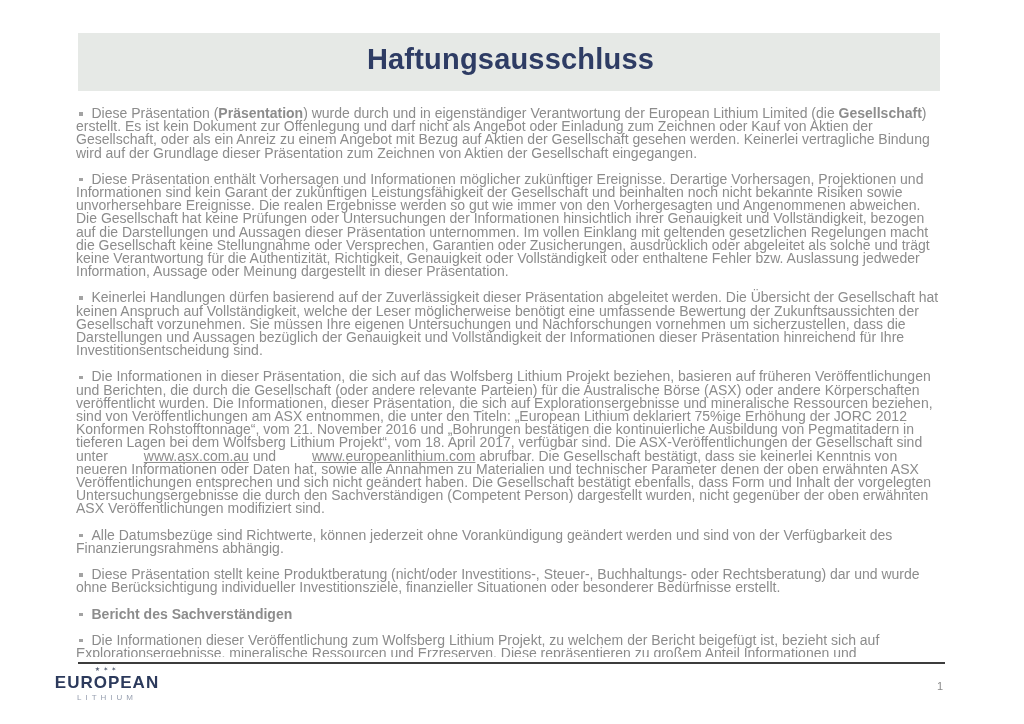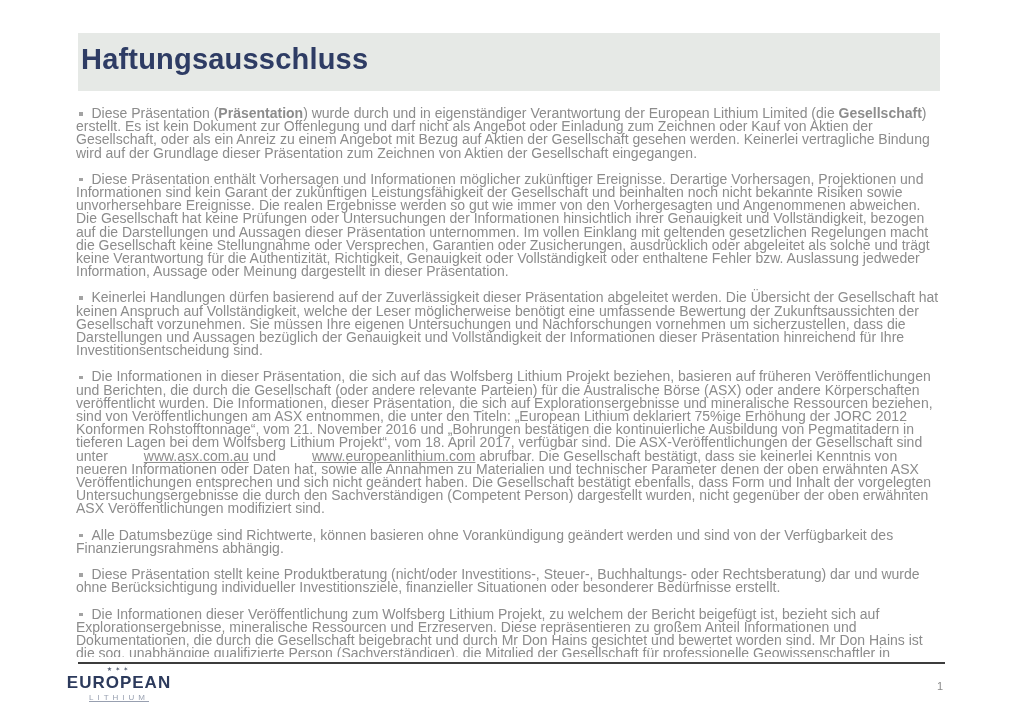--- a/index.html
+++ b/index.html
@@ -26,20 +26,21 @@
     width: 862px; height: 58px;
     background: var(--band);
   }
   .band h1 {
     margin: 0;
     padding: 10px 0 0 3px;
     font-size: 29px;
     font-weight: bold;
     color: var(--navy);
     letter-spacing: 0.2px;
+    text-align: center;
   }
 
   .content {
     position: absolute;
     left: 76px; top: 107px;
     width: 867px;
     height: 550px;
     overflow: hidden;
     color: var(--body);
     font-size: 14px;
@@ -62,21 +63,21 @@
   }
 
   .footer-rule {
     position: absolute;
     left: 78px; top: 662px;
     width: 867px; height: 2px;
     background: var(--rule);
   }
   .logo {
     position: absolute;
-    left: 64px; top: 666px;
+    left: 52px; top: 666px;
     width: 110px;
     text-align: center;
     color: var(--logo-navy);
     line-height: 1;
   }
   .logo .stars {
     font-size: 6px;
     letter-spacing: 3px;
     color: #5a6478;
     margin-bottom: 2px;
@@ -85,21 +86,20 @@
     font-size: 17px;
     font-weight: bold;
     letter-spacing: 1px;
     color: var(--logo-navy);
   }
   .logo .secondary {
     margin-top: 3px;
     font-size: 8px;
     letter-spacing: 4px;
     color: var(--logo-sub);
-    text-decoration: underline;
   }
   .pagenum {
     position: absolute;
     left: 930px; top: 680px;
     width: 20px;
     text-align: center;
     font-size: 11px;
     color: #8a8a8a;
   }
 </style>
@@ -110,22 +110,23 @@
 
   <div class="band">
     <h1>Haftungsausschluss</h1>
   </div>
 
   <div class="content">
       <p class="bullet"><span class="marker"></span><span>Diese Präsentation (</span><span class="bold">Präsentation</span><span>) wurde durch und in eigenständiger Verantwortung der European Lithium Limited (die </span><span class="bold">Gesellschaft</span><span>) erstellt. Es ist kein Dokument zur Offenlegung und darf nicht als Angebot oder Einladung zum Zeichnen oder Kauf von Aktien der Gesellschaft, oder als ein Anreiz zu einem Angebot mit Bezug auf Aktien der Gesellschaft gesehen werden. Keinerlei vertragliche Bindung wird auf der Grundlage dieser Präsentation zum Zeichnen von Aktien der Gesellschaft eingegangen.</span></p>
       <p class="bullet"><span class="marker"></span><span>Diese Präsentation enthält Vorhersagen und Informationen möglicher zukünftiger Ereignisse. Derartige Vorhersagen, Projektionen und Informationen sind kein Garant der zukünftigen Leistungsfähigkeit der Gesellschaft und beinhalten noch nicht bekannte Risiken sowie unvorhersehbare Ereignisse. Die realen Ergebnisse werden so gut wie immer von den Vorhergesagten und Angenommenen abweichen. Die Gesellschaft hat keine Prüfungen oder Untersuchungen der Informationen hinsichtlich ihrer Genauigkeit und Vollständigkeit, bezogen auf die Darstellungen und Aussagen dieser Präsentation unternommen. Im vollen Einklang mit geltenden gesetzlichen Regelungen macht die Gesellschaft keine Stellungnahme oder Versprechen, Garantien oder Zusicherungen, ausdrücklich oder abgeleitet als solche und trägt keine Verantwortung für die Authentizität, Richtigkeit, Genauigkeit oder Vollständigkeit oder enthaltene Fehler bzw. Auslassung jedweder Information, Aussage oder Meinung dargestellt in dieser Präsentation.</span></p>
       <p class="bullet"><span class="marker"></span><span>Keinerlei Handlungen dürfen basierend auf der Zuverlässigkeit dieser Präsentation abgeleitet werden. Die Übersicht der Gesellschaft hat keinen Anspruch auf Vollständigkeit, welche der Leser möglicherweise benötigt eine umfassende Bewertung der Zukunftsaussichten der Gesellschaft vorzunehmen. Sie müssen Ihre eigenen Untersuchungen und Nachforschungen vornehmen um sicherzustellen, dass die Darstellungen und Aussagen bezüglich der Genauigkeit und Vollständigkeit der Informationen dieser Präsentation hinreichend für Ihre Investitionsentscheidung sind.</span></p>
       <p class="bullet"><span class="marker"></span><span>Die Informationen in dieser Präsentation, die sich auf das Wolfsberg Lithium Projekt beziehen, basieren auf früheren Veröffentlichungen und Berichten, die durch die Gesellschaft (oder andere relevante Parteien) für die Australische Börse (ASX)  oder andere Körperschaften veröffentlicht wurden. Die Informationen, dieser Präsentation, die sich auf Explorationsergebnisse und mineralische Ressourcen beziehen, sind  von Veröffentlichungen am ASX entnommen, die unter den Titeln: „European Lithium deklariert 75%ige Erhöhung der JORC 2012 Konformen Rohstofftonnage“, vom 21. November 2016 und „Bohrungen bestätigen die kontinuierliche Ausbildung von Pegmatitadern in tieferen Lagen bei dem Wolfsberg Lithium Projekt“, vom 18. April 2017, verfügbar sind. Die ASX-Veröffentlichungen der Gesellschaft sind unter </span><a class="link" href="#">www.asx.com.au</a><span> und </span><a class="link" href="#">www.europeanlithium.com</a><span> abrufbar. Die Gesellschaft bestätigt, dass sie keinerlei Kenntnis von neueren Informationen oder Daten hat, sowie alle Annahmen zu Materialien und technischer Parameter denen der oben erwähnten ASX Veröffentlichungen entsprechen und sich nicht geändert haben. Die Gesellschaft bestätigt ebenfalls, dass Form und Inhalt der vorgelegten Untersuchungsergebnisse die durch den Sachverständigen (Competent Person) dargestellt wurden, nicht gegenüber der oben erwähnten ASX Veröffentlichungen modifiziert sind.</span></p>
-      <p class="bullet"><span class="marker"></span><span>Alle Datumsbezüge sind Richtwerte, können basieren ohne Vorankündigung geändert werden und sind von der Verfügbarkeit des Finanzierungsrahmens abhängig.</span></p>
+      <p class="bullet"><span class="marker"></span><span>Alle Datumsbezüge sind Richtwerte, können jederzeit ohne Vorankündigung geändert werden und sind von der Verfügbarkeit des Finanzierungsrahmens abhängig.</span></p>
       <p class="bullet"><span class="marker"></span><span>Diese Präsentation stellt keine Produktberatung (nicht/oder Investitions-, Steuer-, Buchhaltungs- oder Rechtsberatung) dar und wurde ohne Berücksichtigung individueller Investitionsziele, finanzieller Situationen oder besonderer Bedürfnisse erstellt.</span></p>
+      <p class="bullet"><span class="marker"></span><span class="bold">Bericht des Sachverständigen</span></p>
       <p class="bullet"><span class="marker"></span><span>Die Informationen dieser Veröffentlichung zum Wolfsberg Lithium Projekt, zu welchem der Bericht beigefügt ist, bezieht sich auf Explorationsergebnisse, mineralische Ressourcen und Erzreserven. Diese repräsentieren zu großem Anteil Informationen und Dokumentationen, die durch die Gesellschaft beigebracht und durch Mr Don Hains gesichtet und bewertet worden sind.  Mr Don Hains ist die sog. unabhängige qualifizierte Person (Sachverständiger), die Mitglied der Gesellschaft für professionelle Geowissenschaftler in Ontarrio ist und mehr als 30 Jahre Erfahrung im Bergbau und der  Explorationsindustrie hat. Mr. Hains hat hinreichende Erfahrung um als Sachverständiger bestellt zu werden, wie es in der Ausgabe von 2012 dem „Australischen Codec zum Berichten von Mineralischen Ressourcen und Erzreserven“ festgelegt ist. Mr Hains stimmt dem vorliegen Report in Art, Form und Inhalt, so wie erschienen, zu. Die Gesellschaft berichtet historische Explorationsergebnisse  unter dem JORC 2012.</span></p>
     </div>
 
   <div class="footer-rule"></div>
 
   <div class="logo">
     <div class="stars">★✶✶</div>
     <div class="primary">EUROPEAN</div>
     <div class="secondary">LITHIUM</div>
   </div>

